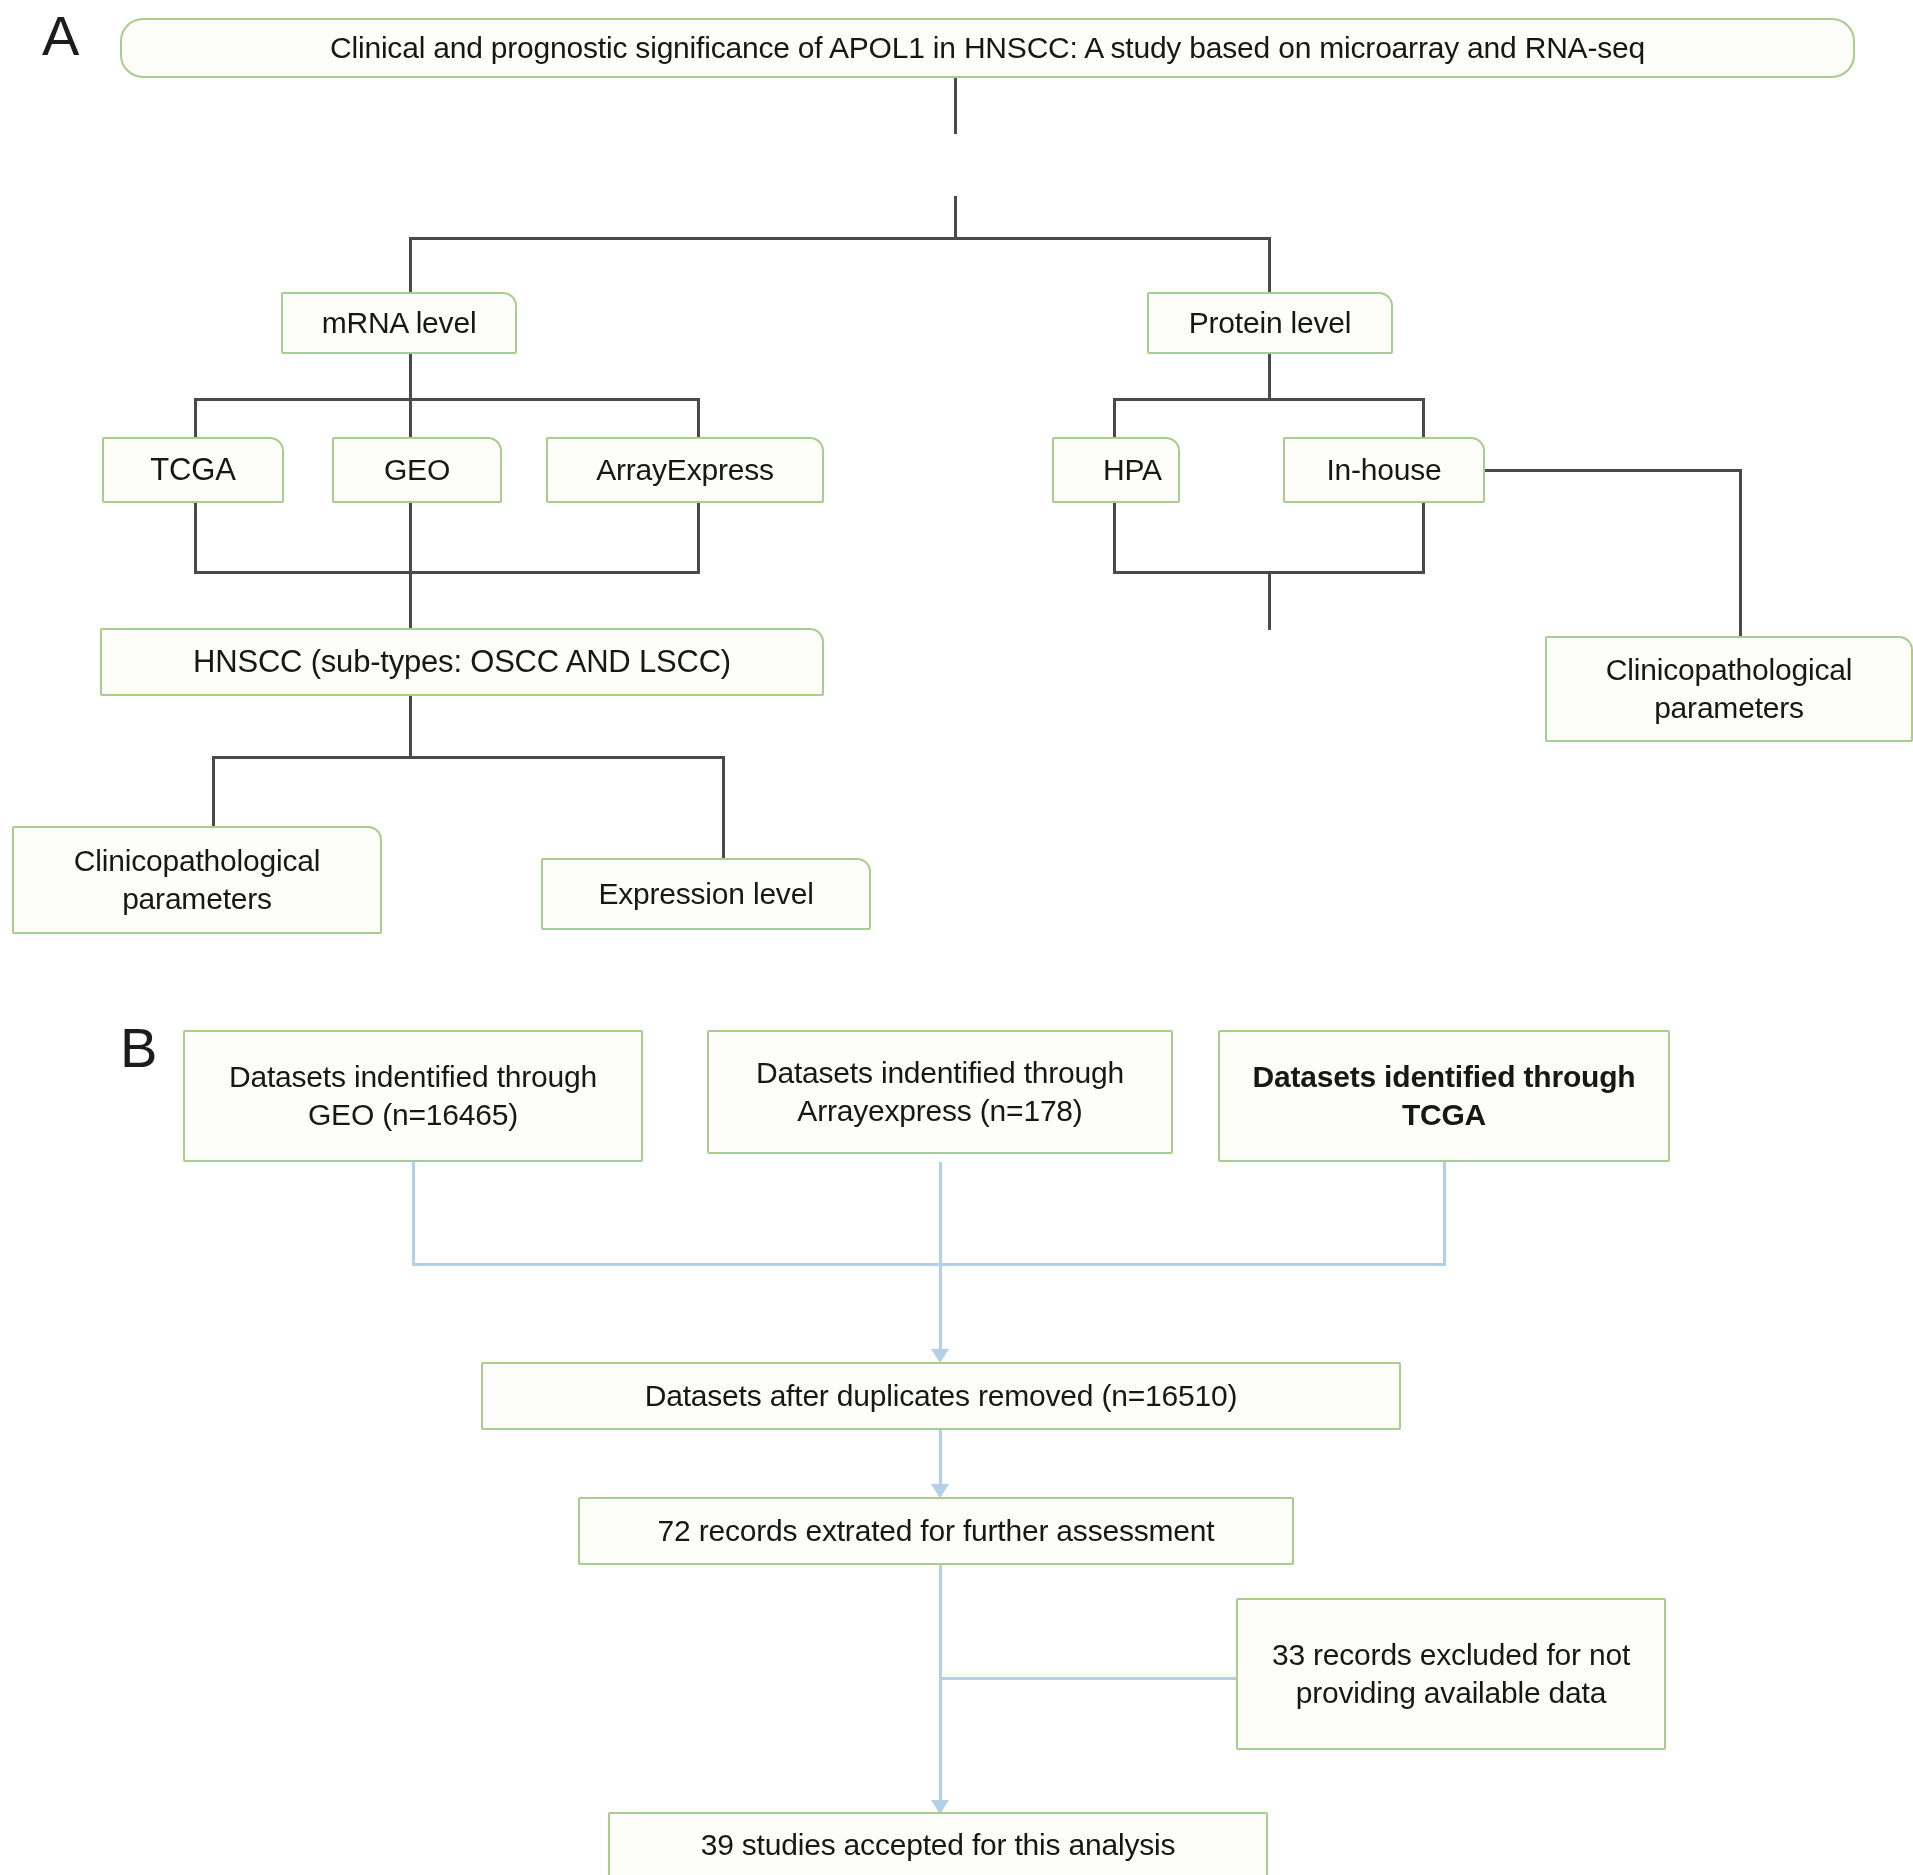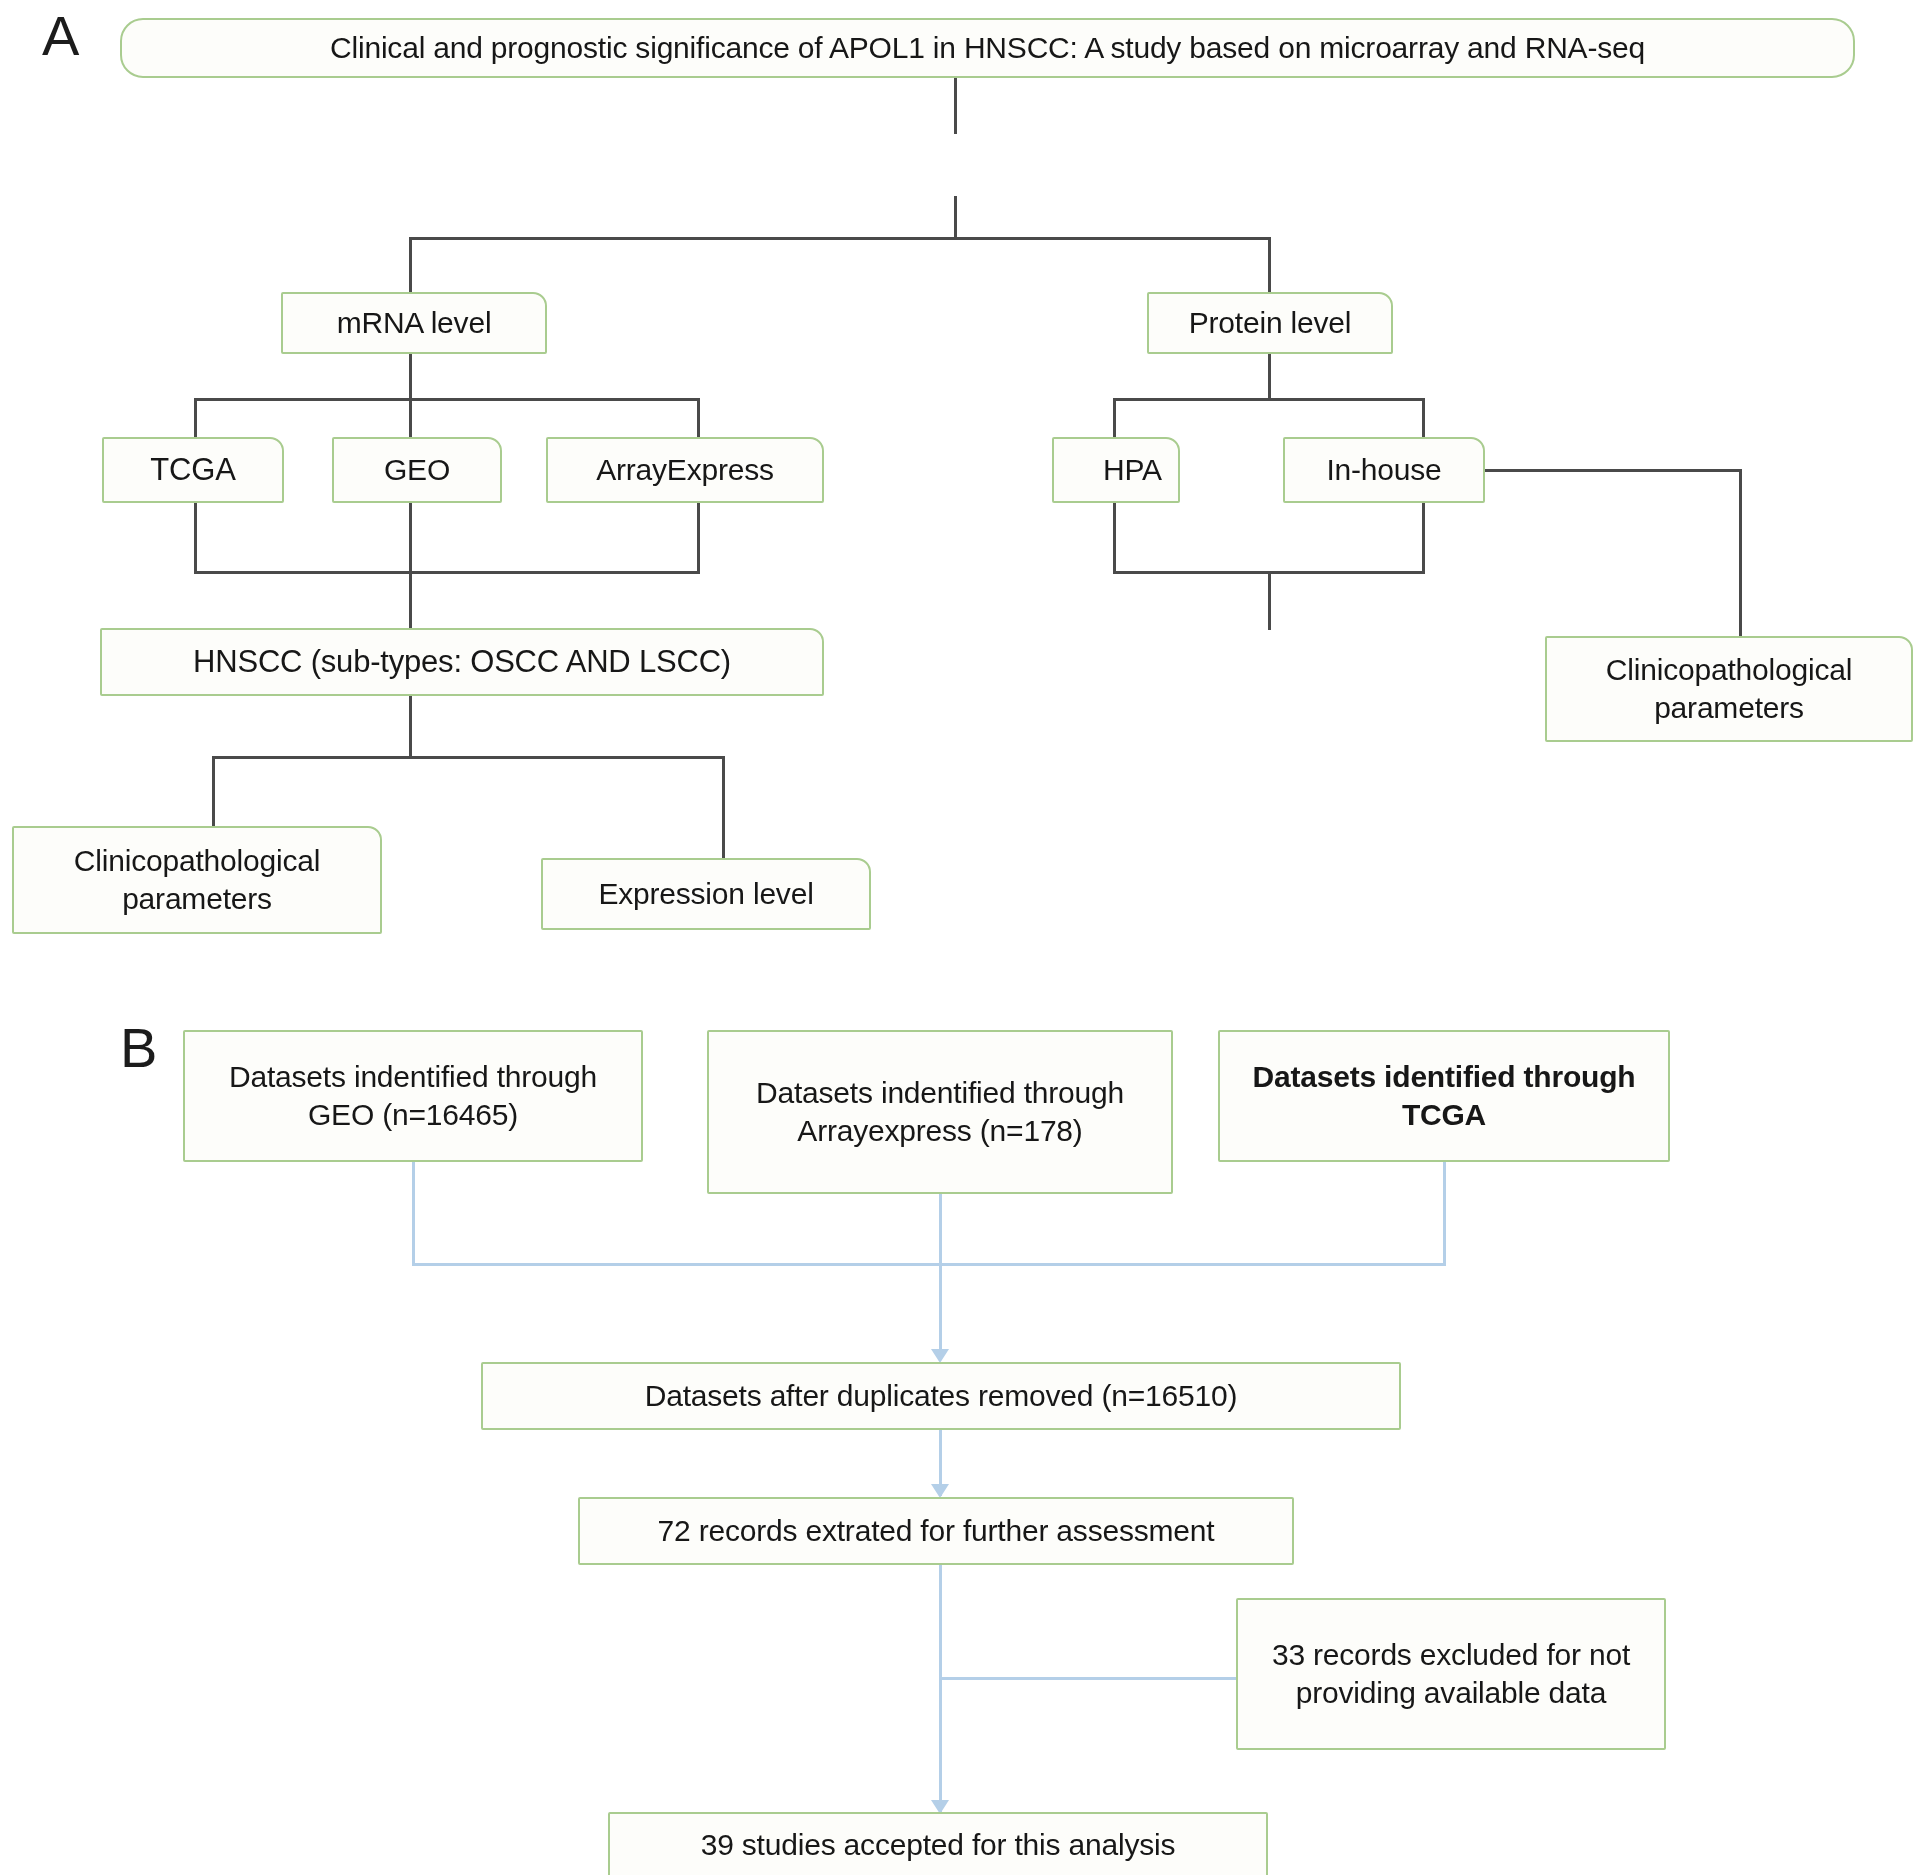--- a/index.html
+++ b/index.html
@@ -74,21 +74,21 @@
   <div class="box" style="left:120px;top:18px;width:1735px;height:60px;font-size:30px;border-radius:23px;">Clinical and prognostic significance of APOL1 in HNSCC: A study based on microarray and RNA-seq</div>
 
   <div class="ln lnv" style="left:954px;top:78px;height:56px;"></div>
 
 
   <div class="ln lnv" style="left:954px;top:196px;height:44px;"></div>
   <div class="ln lnh" style="left:409px;top:237px;width:862px;"></div>
   <div class="ln lnv" style="left:409px;top:237px;height:55px;"></div>
   <div class="ln lnv" style="left:1268px;top:237px;height:55px;"></div>
 
-  <div class="box" style="left:281px;top:292px;width:266px;height:62px;font-size:30px;">mRNA level</div>
+  <div class="box" style="left:281px;top:292px;width:236px;height:62px;font-size:30px;">mRNA level</div>
 
   <div class="box" style="left:1147px;top:292px;width:246px;height:62px;font-size:30px;">Protein level</div>
 
   <div class="ln lnv" style="left:409px;top:354px;height:46px;"></div>
   <div class="ln lnh" style="left:194px;top:398px;width:506px;"></div>
   <div class="ln lnv" style="left:194px;top:398px;height:39px;"></div>
   <div class="ln lnv" style="left:409px;top:398px;height:39px;"></div>
   <div class="ln lnv" style="left:697px;top:398px;height:39px;"></div>
 
   <div class="box" style="left:102px;top:437px;width:182px;height:66px;font-size:31px;">TCGA</div>
@@ -125,21 +125,21 @@
   <div class="ln lnh" style="left:212px;top:756px;width:513px;"></div>
   <div class="ln lnv" style="left:212px;top:756px;height:74px;"></div>
   <div class="ln lnv" style="left:722px;top:756px;height:104px;"></div>
 
   <div class="box" style="left:12px;top:826px;width:370px;height:108px;font-size:30px;">Clinicopathological parameters</div>
   <div class="box" style="left:541px;top:858px;width:330px;height:72px;font-size:30px;">Expression level</div>
 
   <div class="panel-letter" style="left:120px;top:1020px;">B</div>
 
   <div class="box sq" style="left:183px;top:1030px;width:460px;height:132px;font-size:30px;padding:0 16px;">Datasets indentified through GEO (n=16465)</div>
-  <div class="box sq" style="left:707px;top:1030px;width:466px;height:164px;font-size:30px;padding:0 24px;">Datasets indentified through Arrayexpress (n=178)</div>
+  <div class="box sq" style="left:707px;top:1030px;width:466px;height:124px;font-size:30px;padding:0 24px;">Datasets indentified through Arrayexpress (n=178)</div>
   <div class="box sq" style="left:1218px;top:1030px;width:452px;height:132px;font-size:30px;padding:0 24px;font-weight:bold;">Datasets identified through TCGA</div>
 
   <div class="bl blv" style="left:412px;top:1162px;height:104px;"></div>
   <div class="bl blv" style="left:1443px;top:1162px;height:104px;"></div>
   <div class="bl blh" style="left:412px;top:1263px;width:1033px;"></div>
   <div class="bl blv" style="left:939px;top:1162px;height:191px;"></div>
   <div class="arrow" style="left:931px;top:1349px;"></div>
 
   <div class="box sq" style="left:481px;top:1362px;width:920px;height:68px;font-size:30px;">Datasets after duplicates removed (n=16510)</div>
 

